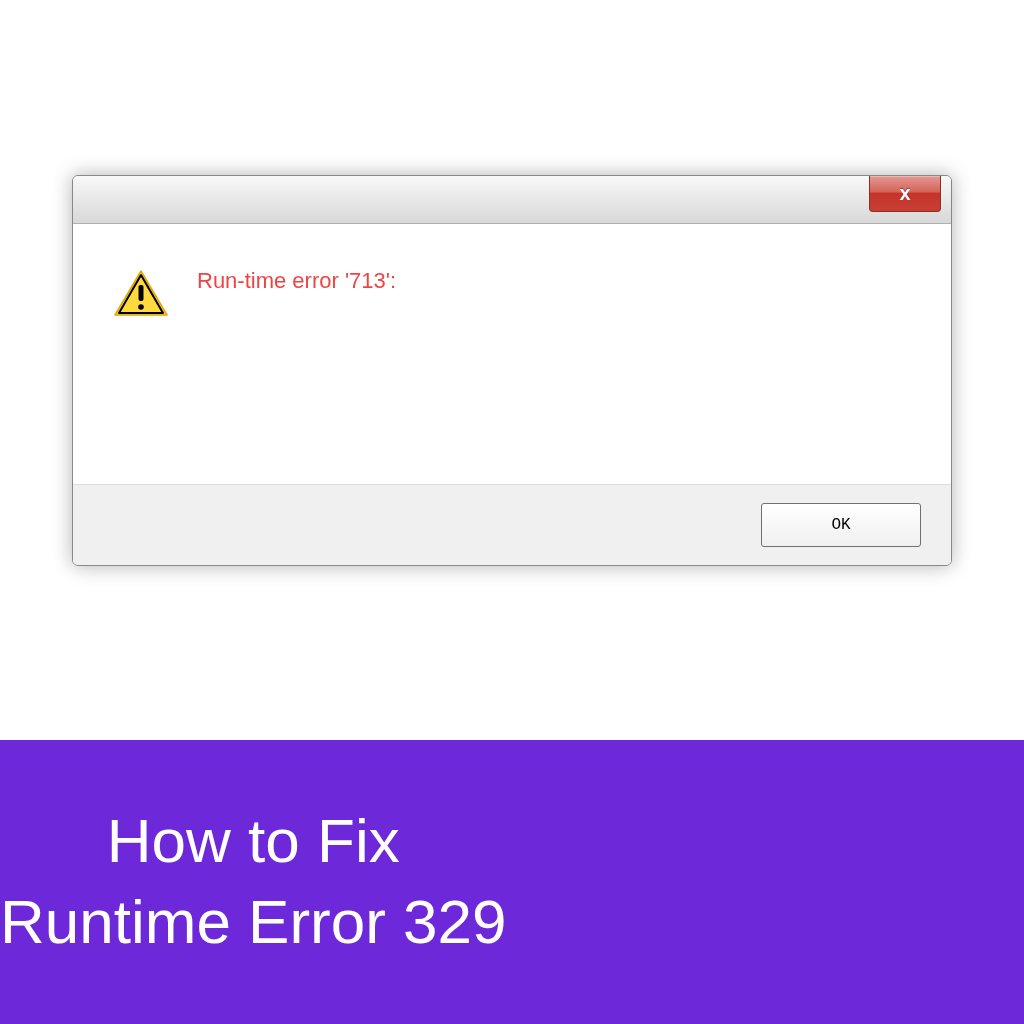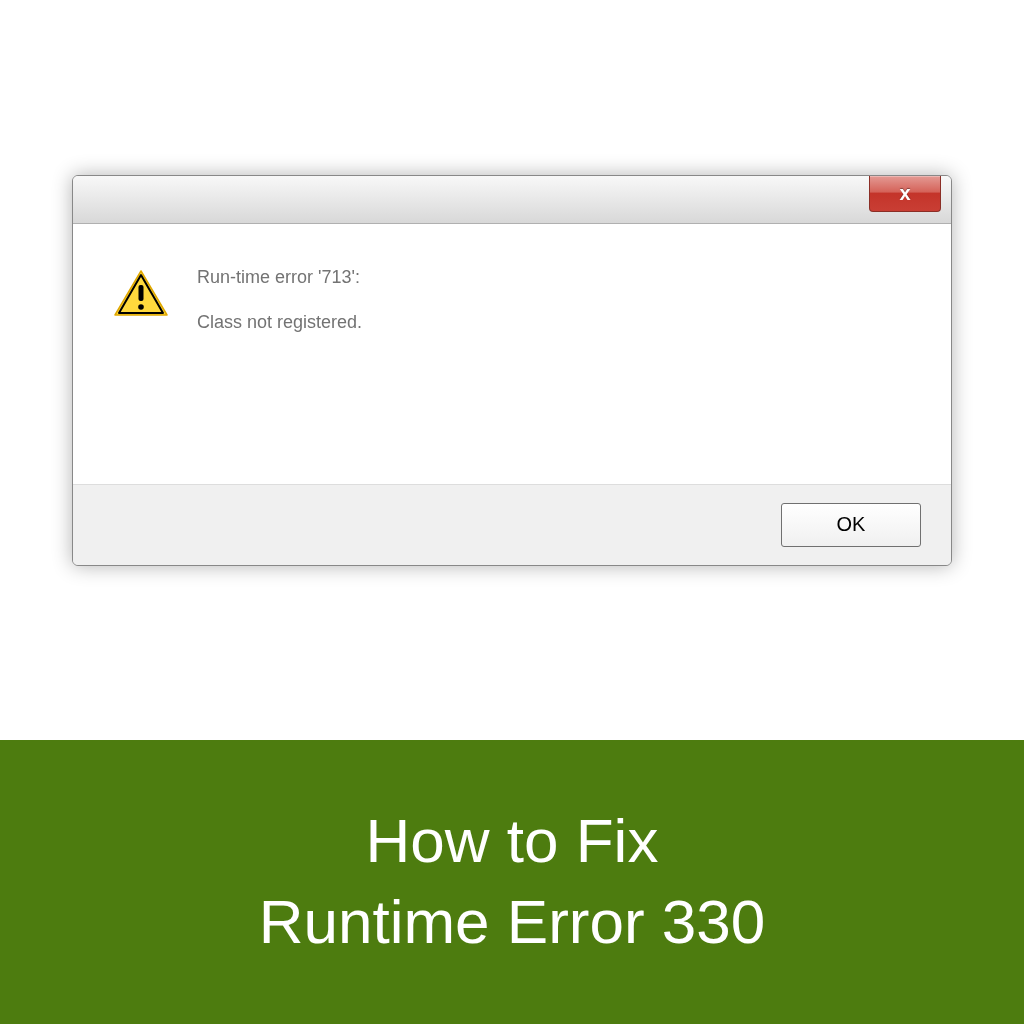--- a/index.html
+++ b/index.html
@@ -68,52 +68,51 @@
       display: flex;
       align-items: flex-start;
       gap: 28px;
     }
     .warning-icon {
       flex-shrink: 0;
       margin-top: 5px;
     }
     .message-text {
       flex: 1;
-      font-size: 18px;
-      color: #737373;
+      font-size: 22px;
+      color: #ef4444;
       line-height: 1.5;
     }
     .message-heading {
       margin-bottom: 18px;
     }
     .dialog-footer {
       background: #f0f0f0;
       border-top: 1px solid #ddd;
       padding: 18px 30px;
       display: flex;
       justify-content: flex-end;
     }
     .ok-button {
-      width: 140px;
+      width: 160px;
       height: 44px;
       background: linear-gradient(to bottom, #ffffff, #f0f0f0);
       border: 1.5px solid #707070;
       border-radius: 3px;
-      font-size: 20px;
+      font-size: 16px;
       color: #000000;
       cursor: pointer;
-      font-family: Liberation Sans, sans-serif;
+      font-family: Liberation Mono, monospace;
     }
     .lower-area {
       width: 100%;
       height: 284px;
-      background: #4d7c0f;
+      background: #6d28d9;
       display: flex;
       align-items: center;
-      justify-content: center;
     }
     .banner-text {
       color: #ffffff;
       font-size: 62px;
       font-weight: 300;
       text-align: center;
       line-height: 1.3;
       font-family: 'Segoe UI Light', 'Segoe UI', Arial, sans-serif;
     }
   </style>
@@ -131,27 +130,26 @@
       <div class="warning-icon">
         <svg width="56" height="50" viewBox="0 0 56 50">
           <path d="M 28 2 L 54 46 L 2 46 Z" fill="#ffd93d" stroke="#e0a800" stroke-width="1.5" stroke-linejoin="round"></path>
           <path d="M 28 6 L 50 44 L 6 44 Z" fill="none" stroke="#000000" stroke-width="2" stroke-linejoin="round"></path>
           <rect x="25.5" y="16" width="5" height="16" rx="2" fill="#000000"></rect>
           <circle cx="28" cy="38" r="2.8" fill="#000000"></circle>
         </svg>
       </div>
       <div class="message-text">
         <div class="message-heading">Run-time error '713':</div>
-        <div>Class not registered.</div>
       </div>
     </div>
     <div class="dialog-footer">
       <button class="ok-button">OK</button>
     </div>
   </div>
 </div>
 
 <div class="lower-area">
   <div class="banner-text">
     <div>How to Fix</div>
-    <div>Runtime Error 330</div>
+    <div>Runtime Error 329</div>
   </div>
 </div>
 
 </body></html>

